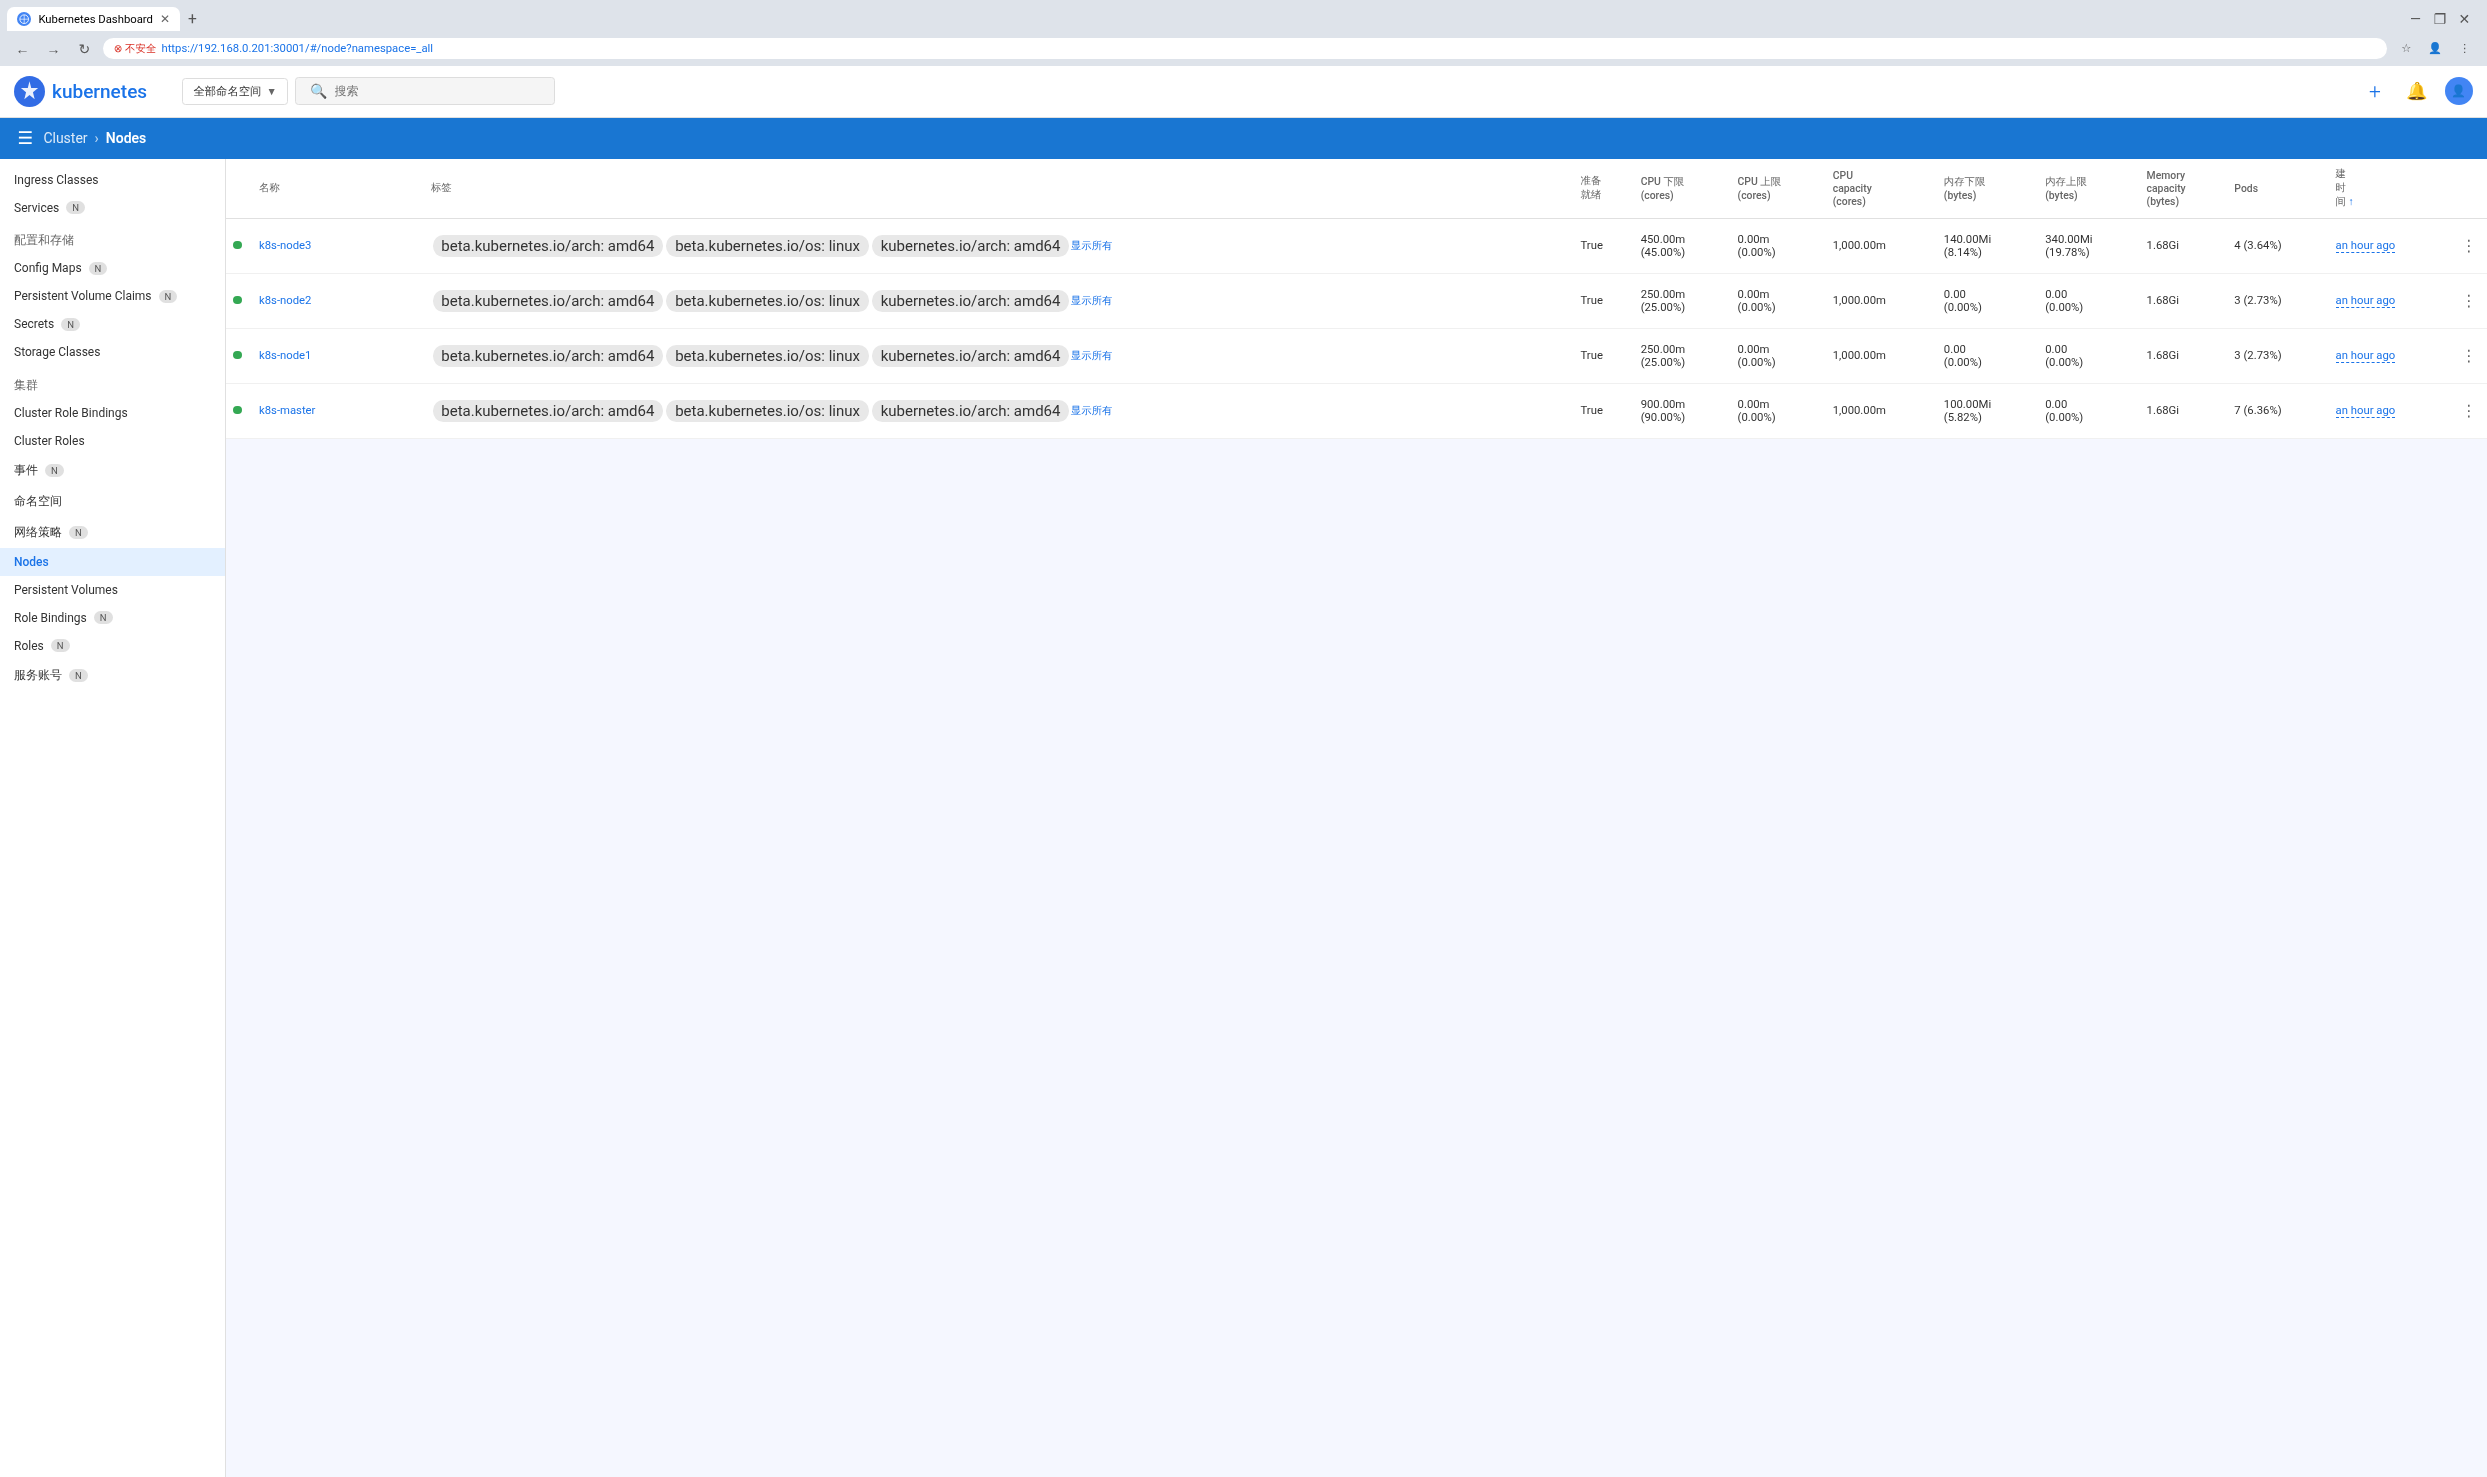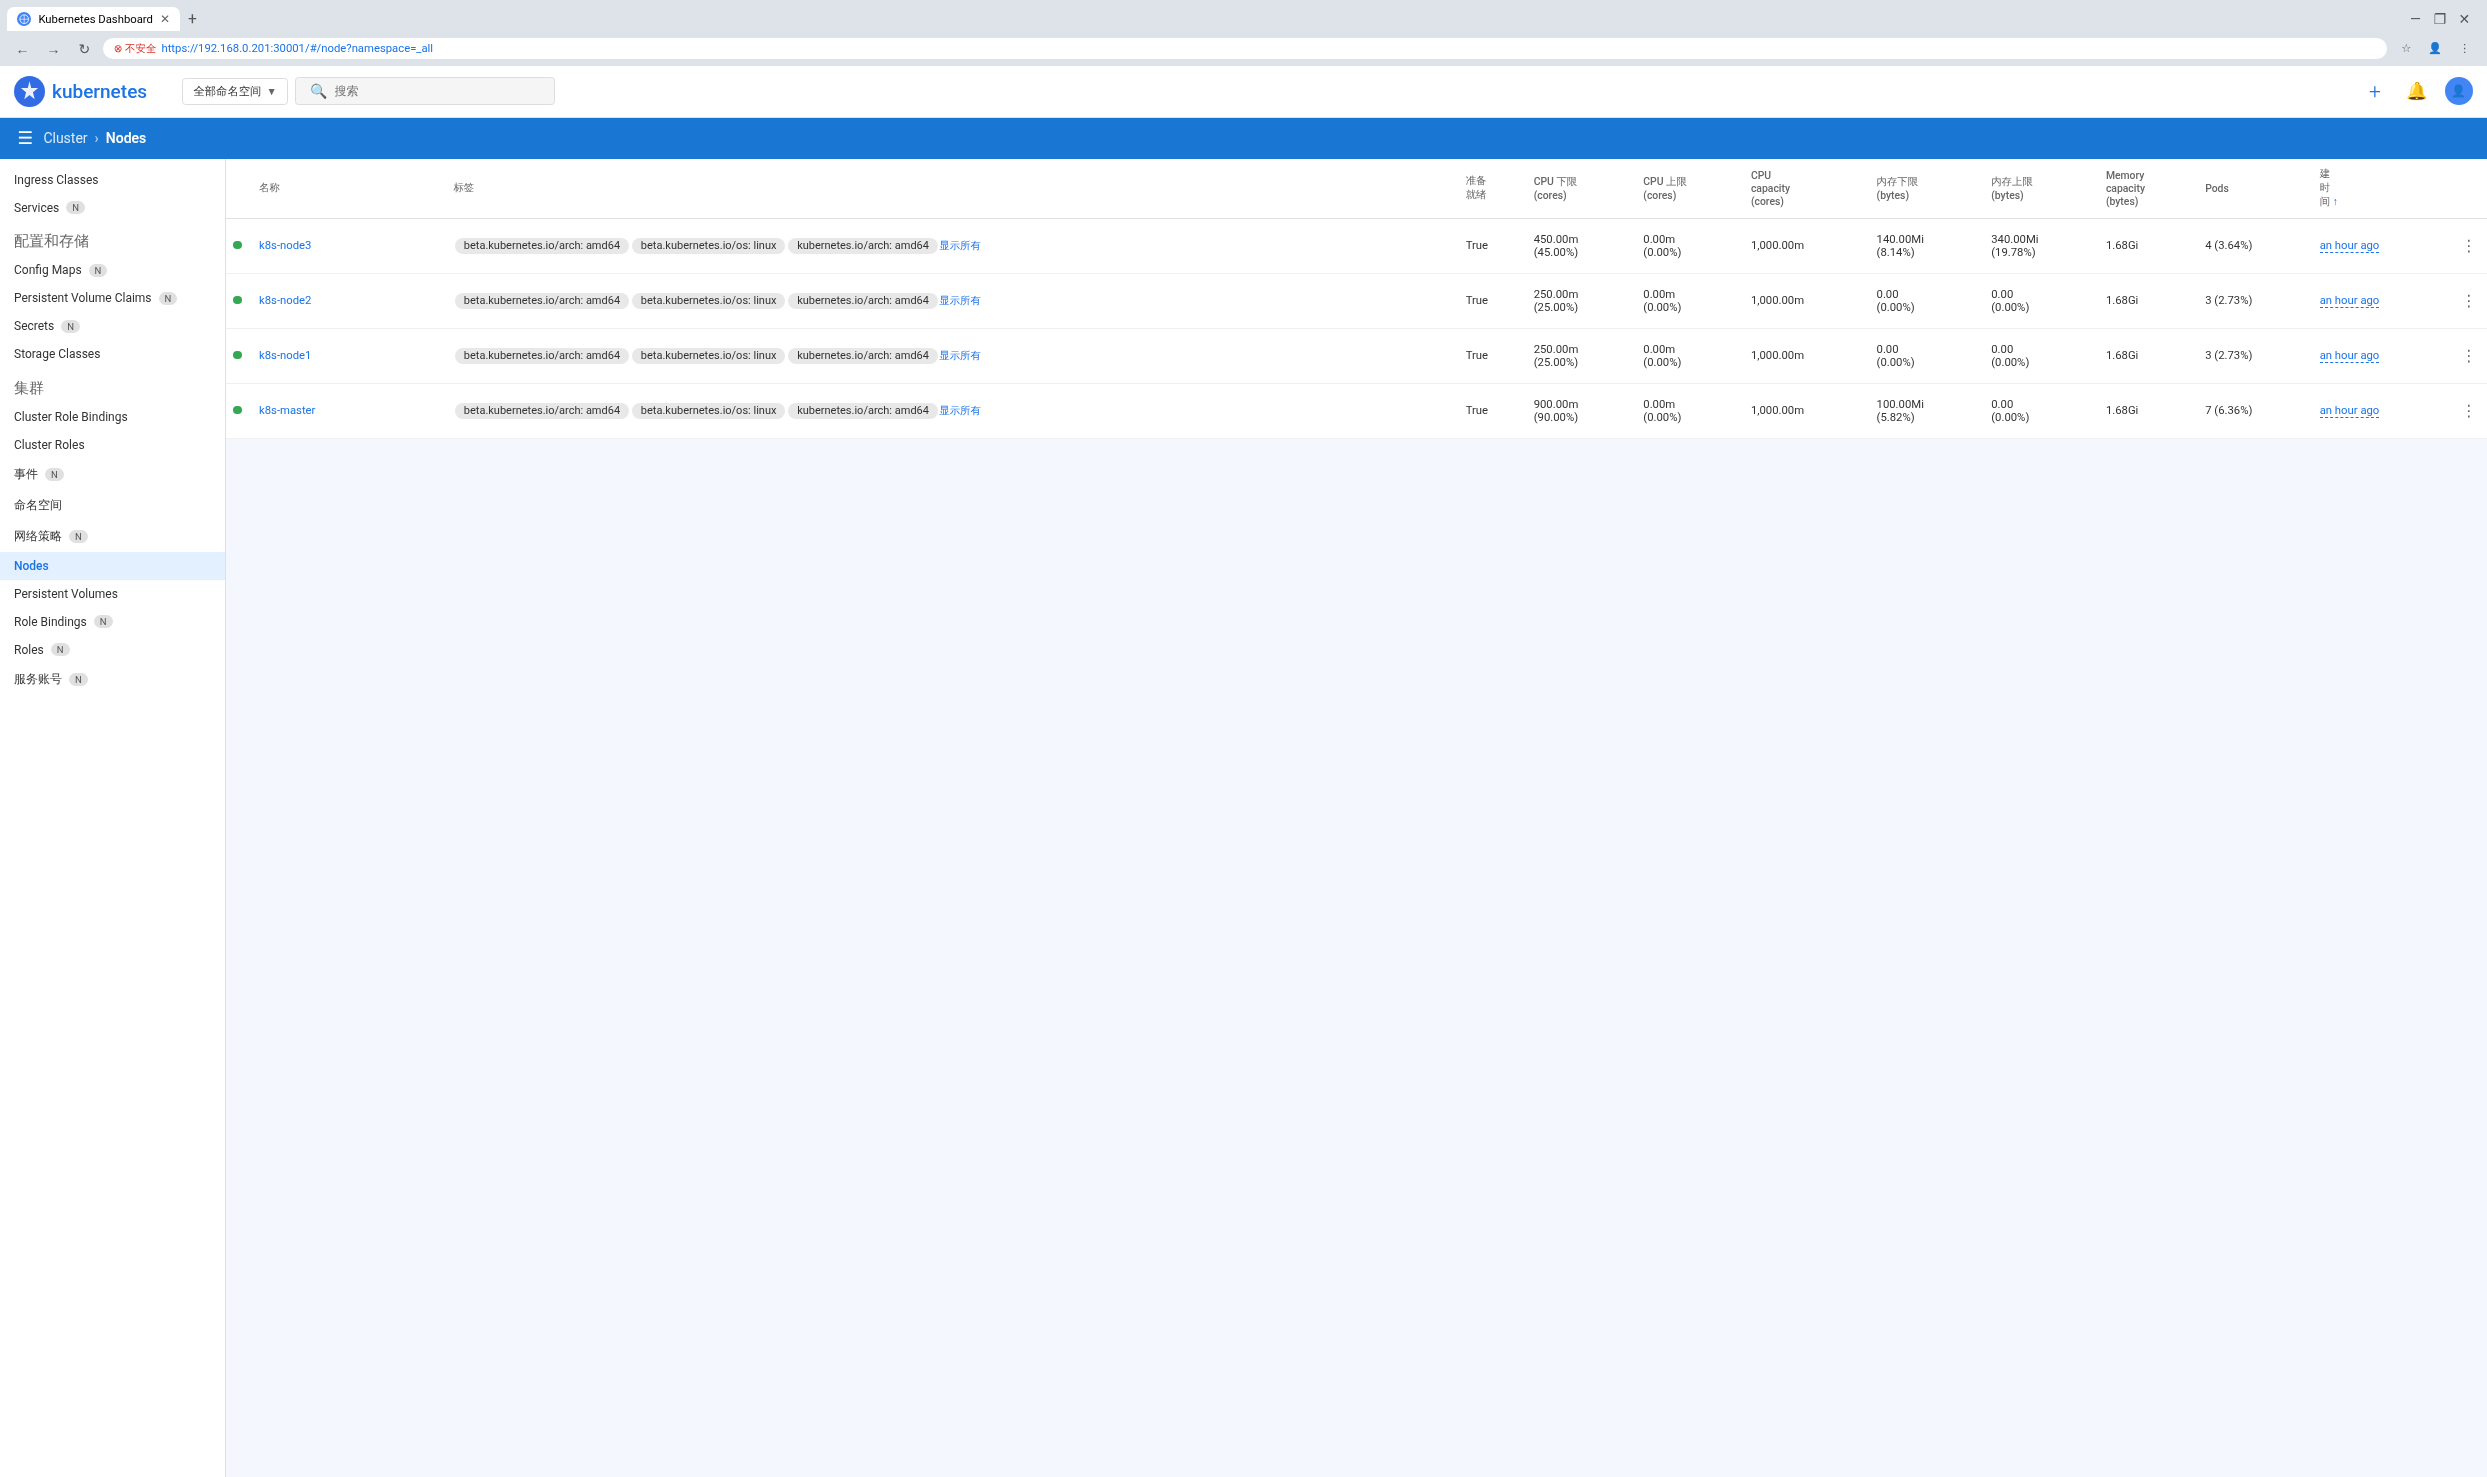--- a/index.html
+++ b/index.html
@@ -44,40 +44,40 @@
     .breadcrumb { display: flex; align-items: center; gap: 7px; font-size: 14px; }
     .breadcrumb-link { color: rgba(255,255,255,0.85); cursor: pointer; }
     .breadcrumb-separator { color: rgba(255,255,255,0.7); }
     .breadcrumb-current { color: white; font-weight: 600; }
 
     
     .main-layout { display: flex; height: calc(100vh - 143px); overflow: hidden; }
 
     
     .sidebar { width: 226px; min-width: 226px; background: white; border-right: 0.9px solid #e0e0e0; overflow-y: auto; padding: 7px 0; }
-    .sidebar-section-title { font-size: 15px; color: #666; padding: 10.4px 14px 5.2px; font-weight: 500; }
+    .sidebar-section-title { font-size: 12px; color: #666; padding: 10.4px 14px 5.2px; font-weight: 500; }
     .sidebar-item { display: flex; align-items: center; padding: 7px 14px; cursor: pointer; color: #333; font-size: 12px; gap: 7px; }
     .sidebar-item.active { background: #e3f0ff; color: #1a73e8; font-weight: 500; }
     .sidebar-badge { background: #e0e0e0; color: #555; border-radius: 8.7px; padding: 0.9px 6px; font-size: 9.5px; }
 
     
     .content { flex: 1; overflow-y: auto; background: #f5f7ff; }
 
     
     .table-container { background: white; margin: 0; }
     table { width: 100%; border-collapse: collapse; }
     thead tr { border-bottom: 0.9px solid #e0e0e0; }
     th { padding: 8.7px 7px; font-size: 10.4px; color: #666; font-weight: 500; text-align: left; white-space: nowrap; }
     th.sortable { cursor: pointer; }
     td { padding: 0 7px; font-size: 11.3px; color: #333; vertical-align: middle; }
     tr.data-row { border-bottom: 0.9px solid #f0f0f0; }
     .node-link { color: #1a73e8; text-decoration: none; cursor: pointer; }
     .status-dot { width: 8.7px; height: 8.7px; border-radius: 50%; display: inline-block; }
     .status-dot.green { background: #34a853; }
-    .tag { background: #e8e8e8; border-radius: 10.4px; padding: 1.7px 8.7px; font-size: 11px; display: inline-block; margin: 1.7px; color: #333; }
+    .tag { background: #e8e8e8; border-radius: 10.4px; padding: 1.7px 8.7px; font-size: 15px; display: inline-block; margin: 1.7px; color: #333; }
     .show-all-link { color: #1a73e8; cursor: pointer; font-size: 10.4px; padding: 1.7px 0; display: inline-block; text-align: center; }
     .labels-cell { padding: 7px; }
     .labels-inner { display: flex; flex-wrap: wrap; align-items: center; }
     .time-link { color: #1a73e8; text-decoration: none; border-bottom: 0.9px dashed #1a73e8; }
     .action-btn { color: #666; cursor: pointer; font-size: 15.6px; padding: 3.5px; border-radius: 50%; }
     .sort-icon { font-size: 10.4px; color: #1a73e8; }
 
     
     .name-cell { padding: 14px 7px; min-width: 104px; }
     .status-cell { padding: 14px 7px; }

